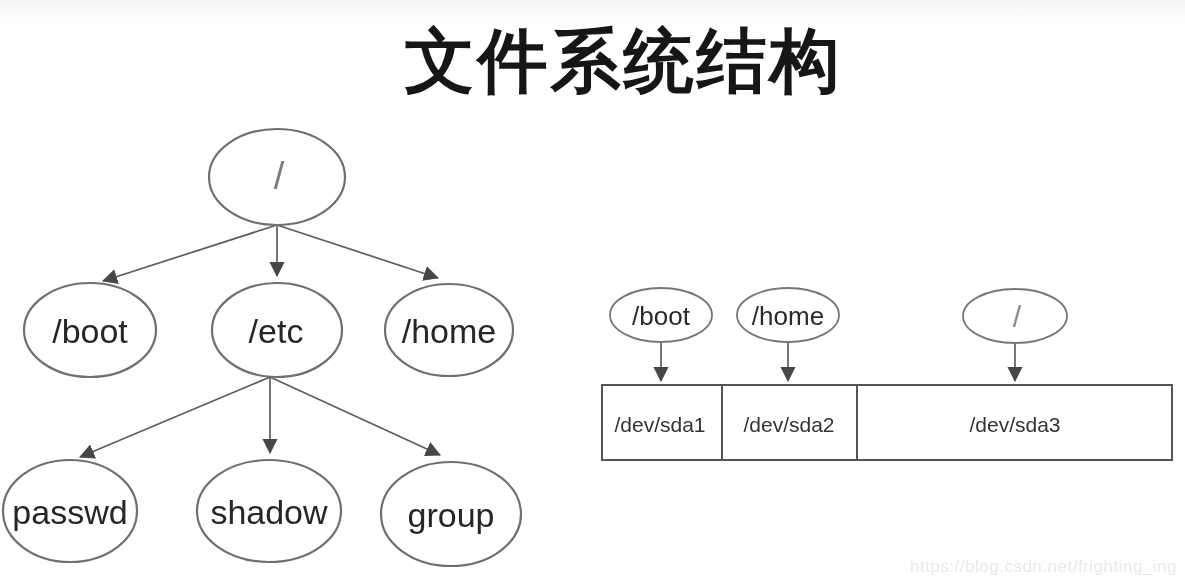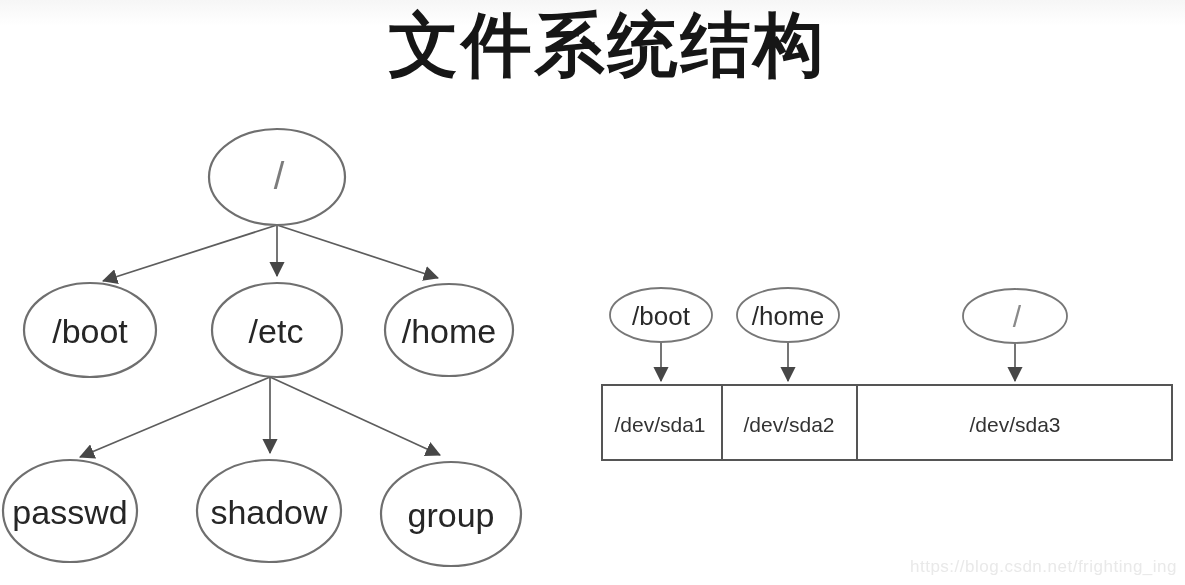--- a/index.html
+++ b/index.html
@@ -11,21 +11,21 @@
   }
   .stage{position:absolute;inset:0;width:1185px;height:585px;}
   .top-fade{
     position:absolute;left:0;top:0;width:100%;height:26px;
     background:linear-gradient(#f6f6f6,#ffffff);
     pointer-events:none;
   }
   .title{
     position:absolute;top:6px;left:50%;
     transform:translateX(calc(-50% + 15px));
-    margin:0;
+    margin:16px;
     font-family:"Liberation Serif","DejaVu Serif",serif;
     font-weight:600;
     font-size:70px;line-height:1.15;letter-spacing:3px;
     color:#161616;white-space:nowrap;
   }
   svg.tree{position:absolute;left:0;top:110px;}
   svg.parts{position:absolute;left:590px;top:280px;}
   .node-ellipse{fill:#ffffff;stroke:#6f6f6f;stroke-width:2.2;}
   .mount-ellipse{fill:#ffffff;stroke:#777777;stroke-width:1.8;}
   .edge{stroke:#5d5d5d;stroke-width:1.7;fill:none;}

